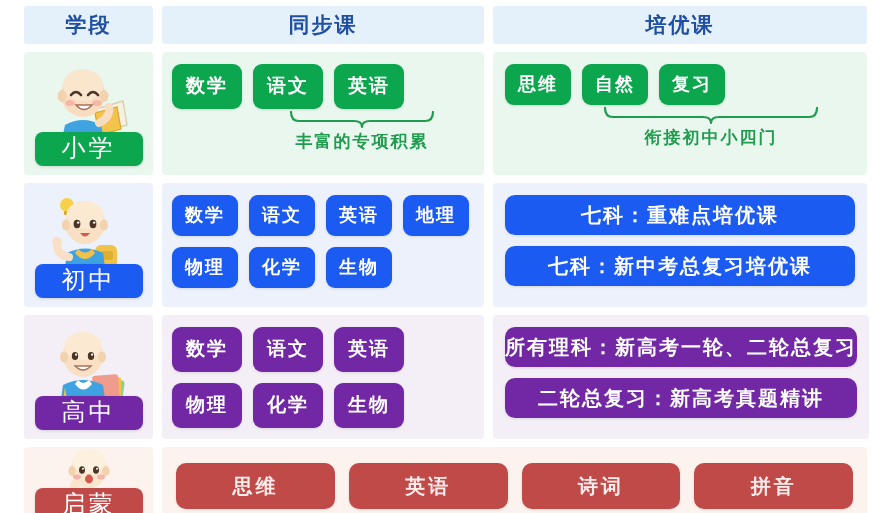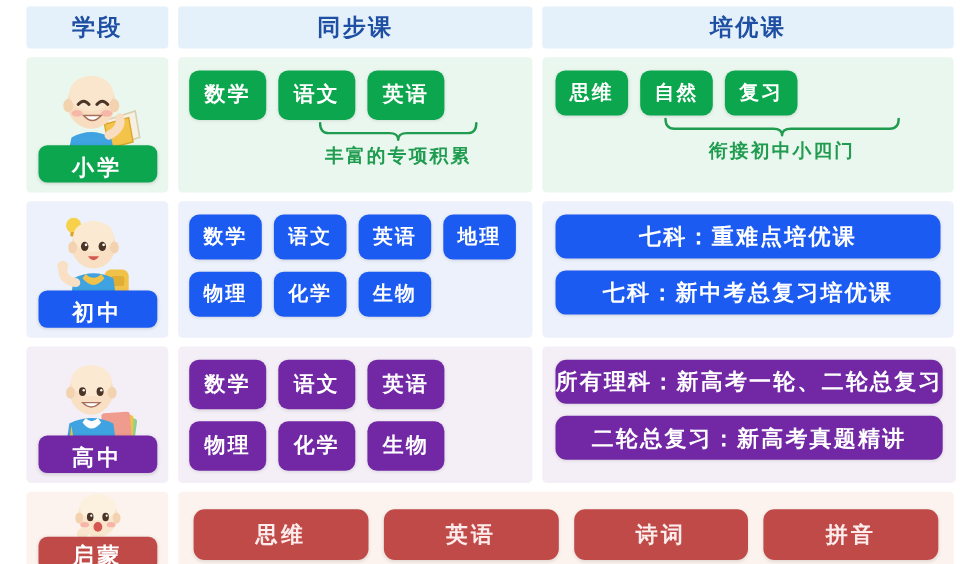--- a/index.html
+++ b/index.html
@@ -65,24 +65,24 @@
     overflow:hidden;
   }
   .stage-badge{
     position:relative;
     z-index:3;
     width:108px;
     height:34px;
     margin-bottom:9px;
     border-radius:8px;
     color:#fff;
-    font-size:20px;
-    font-weight:700;
+    font-size:24px;
+    font-weight:400;
     letter-spacing:3px;
-    display:flex;align-items:flex-end;justify-content:center;
+    display:flex;align-items:flex-start;justify-content:center;
     box-shadow:0 1px 3px rgba(0,0,0,.13);
   }
   .row-4 .stage-badge{margin-bottom:6px;height:31px;}
 
   
   .avatar{
     position:absolute;
     left:50%;
     transform:translateX(-50%);
     bottom:26px;

